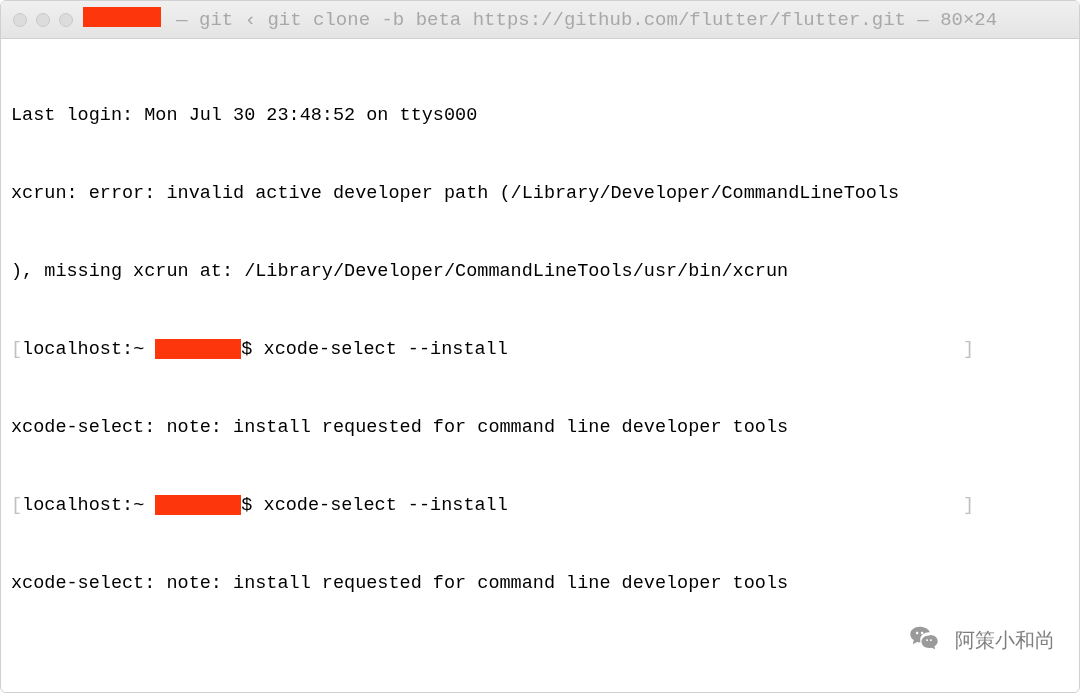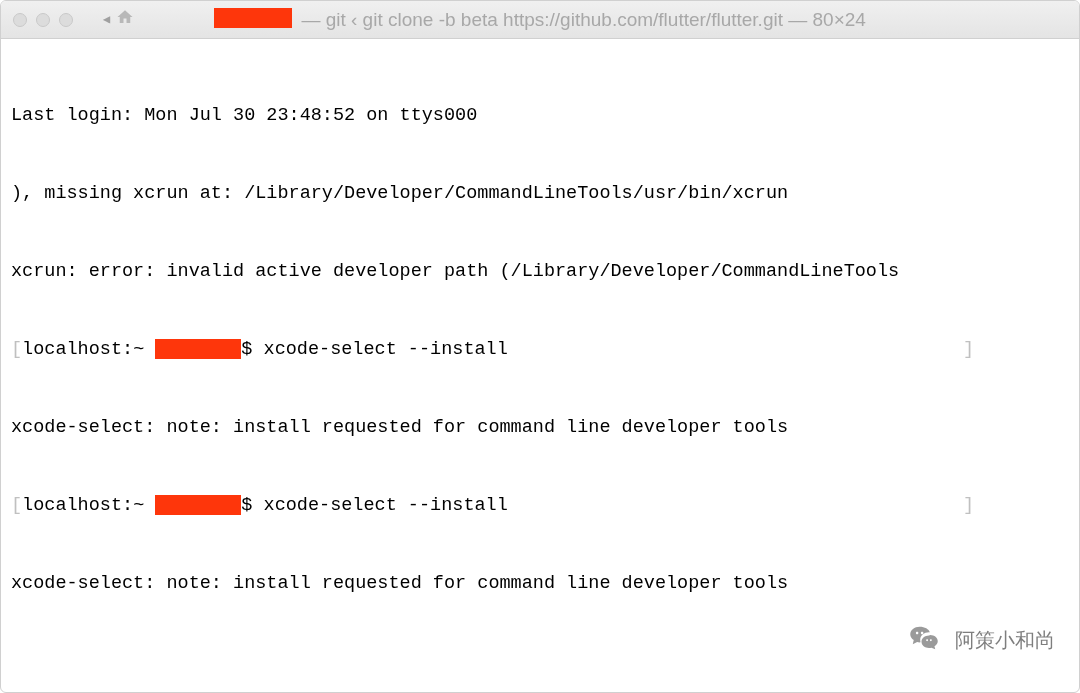--- a/index.html
+++ b/index.html
@@ -59,21 +59,21 @@
       color: #a0a0a0;
     }
     .title-text {
       position: absolute;
       left: 0;
       right: 0;
       text-align: center;
       font-size: 19px;
       color: #a8a8a8;
       pointer-events: none;
-      font-family: Liberation Sans, sans-serif;
+      font-family: Liberation Mono, monospace;
       white-space: nowrap;
     }
     .title-redact {
       display: inline-block;
       background: #fe360b;
       width: 78px;
       height: 20px;
       vertical-align: middle;
       margin-right: 4px;
       position: relative;
@@ -134,22 +134,22 @@
         <svg width="18" height="18" viewBox="0 0 24 24" fill="#b8b8b8">
           <path d="M10 20v-6h4v6h5v-8h3L12 3 2 12h3v8z"></path>
         </svg>
       </span>
     </div>
     <div class="title-text"><span class="title-redact"></span><span> — git ‹ git clone -b beta https://github.com/flutter/flutter.git — 80×24</span></div>
   </div>
 
   <div class="terminal-body">
     <span class="line">Last login: Mon Jul 30 23:48:52 on ttys000</span>
+    <span class="line">xcrun: error: invalid active developer path (/Library/Developer/CommandLineTools</span>
     <span class="line">), missing xcrun at: /Library/Developer/CommandLineTools/usr/bin/xcrun</span>
-    <span class="line">xcrun: error: invalid active developer path (/Library/Developer/CommandLineTools</span>
     <span class="line"><span class="bracket">[</span><span>localhost:~ </span><span class="redact"></span><span>$ xcode-select --install</span>                                         <span class="bracket">]</span></span>
     <span class="line">xcode-select: note: install requested for command line developer tools</span>
     <span class="line"><span class="bracket">[</span><span>localhost:~ </span><span class="redact"></span><span>$ xcode-select --install</span>                                         <span class="bracket">]</span></span>
     <span class="line">xcode-select: note: install requested for command line developer tools</span>
     
     
     
     
   </div>
 </div>

